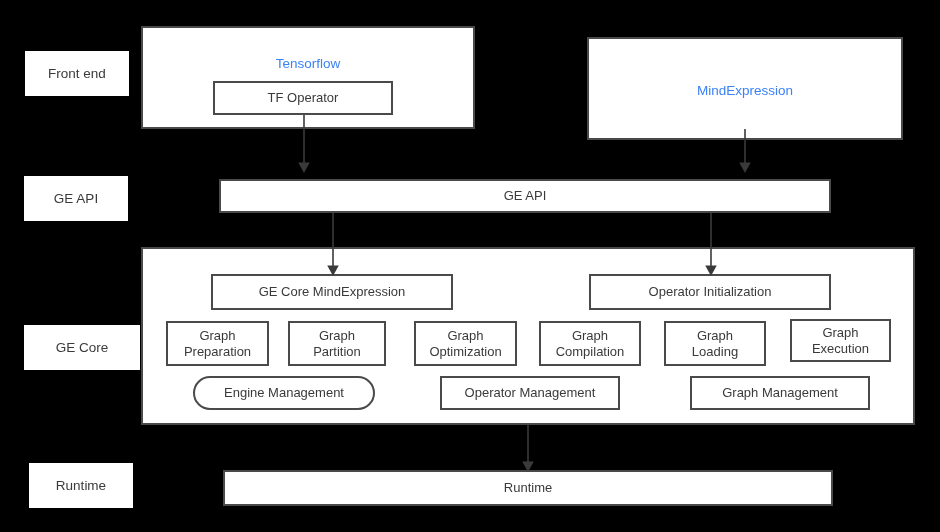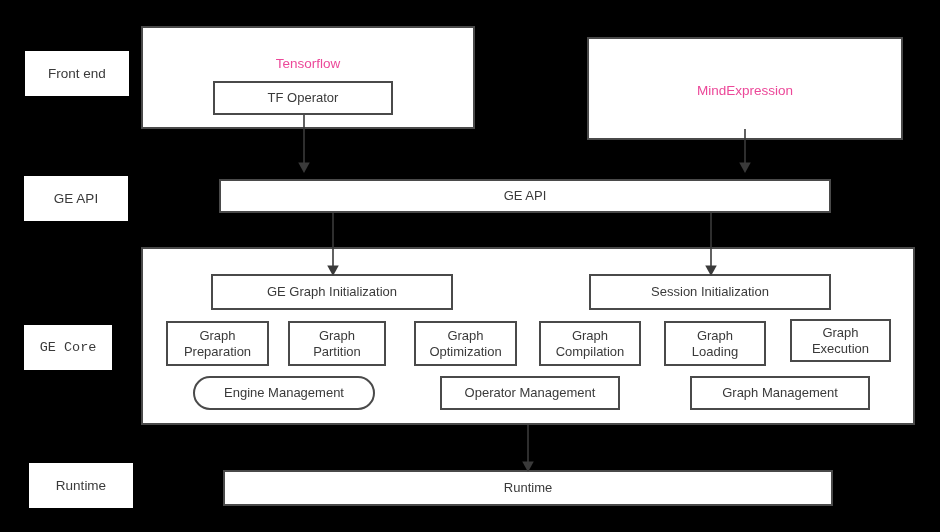--- a/index.html
+++ b/index.html
@@ -37,21 +37,21 @@
   .group {
     border: 2px solid #4a4a4a;
     align-items: flex-start;
     justify-content: center;
   }
   .group-title {
     position: absolute;
     left: 0;
     right: 0;
     text-align: center;
-    color: #ec4899;
+    color: #3b82f6;
     font-size: 13.5px;
   }
   .node {
     border: 2px solid #4a4a4a;
     font-size: 13px;
   }
   .bar {
     border: 2px solid #4a4a4a;
     font-size: 13px;
   }
@@ -66,40 +66,40 @@
 </style>
 </head>
 <body>
 
 <div id="canvas">
 
   <div class="box chip" style="left:25px; top:51px; width:104px; height:45px;">Front end</div>
 
   <div class="box chip" style="left:24px; top:176px; width:104px; height:45px;">GE API</div>
 
-  <div class="box chip" style="left:24px; top:325px; width:88px; height:45px;font-family:Liberation Mono, monospace;">GE Core</div>
+  <div class="box chip" style="left:24px; top:325px; width:116px; height:45px;">GE Core</div>
 
   <div class="box chip" style="left:29px; top:463px; width:104px; height:45px;">Runtime</div>
 
   <div class="box group" style="left:141px; top:26px; width:334px; height:103px;">
     <span class="group-title" style="top:28px;">Tensorflow</span>
   </div>
   <div class="box node" style="left:213px; top:81px; width:180px; height:34px;">TF Operator</div>
 
   <div class="box group" style="left:587px; top:26px; width:316px; height:103px;margin-top:11px;">
     <span class="group-title" style="top:44px;">MindExpression</span>
   </div>
 
   <div class="box bar" style="left:219px; top:179px; width:612px; height:34px;">GE API</div>
 
   <div class="box group" style="left:141px; top:247px; width:774px; height:178px;"></div>
 
-  <div class="box node" style="left:211px; top:274px; width:242px; height:36px;">GE Graph Initialization</div>
+  <div class="box node" style="left:211px; top:274px; width:242px; height:36px;">GE Core MindExpression</div>
 
-  <div class="box node" style="left:589px; top:274px; width:242px; height:36px;">Session Initialization</div>
+  <div class="box node" style="left:589px; top:274px; width:242px; height:36px;">Operator Initialization</div>
 
   <div class="box node" style="left:166px; top:321px; width:103px; height:45px;">Graph
 Preparation</div>
 
   <div class="box node" style="left:288px; top:321px; width:98px; height:45px;">Graph
 Partition</div>
 
   <div class="box node" style="left:414px; top:321px; width:103px; height:45px;">Graph
 Optimization</div>
 

